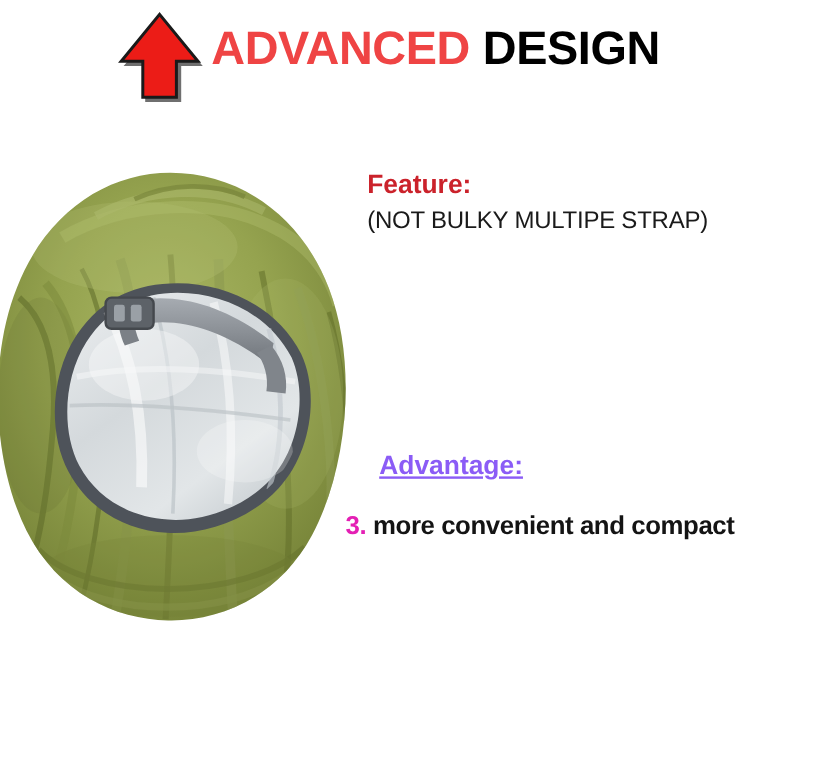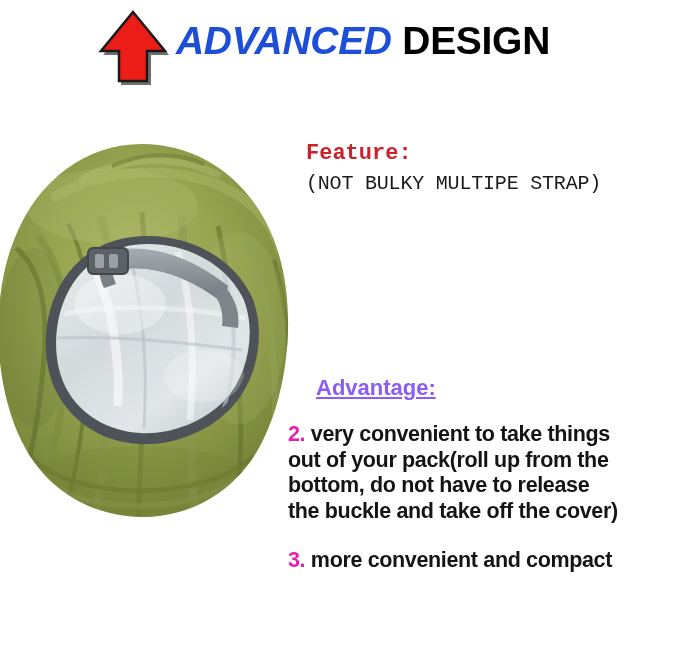--- a/index.html
+++ b/index.html
@@ -34,40 +34,39 @@
   #headline {
     position: absolute;
     left: 176px;
     top: 18px;
     white-space: nowrap;
     font-size: 39px;
     font-weight: bold;
     letter-spacing: -0.3px;
     line-height: 46px;
   }
-  .hl-advanced { color: #1d4ed8; font-style: italic; }
+  .hl-advanced { color: #ef4444; }
   .hl-space { color: #e2211c; }
   .hl-design { color: #000000; }
 
   
   #product-photo {
     position: absolute;
     left: -8px;
     top: 128px;
     width: 308px;
     height: 390px;
   }
 
   
   #feature-block {
     position: absolute;
     left: 306px;
     top: 140px;
     width: 368px;
-    font-family: Liberation Mono, monospace;
   }
   #feature-heading {
     color: #cb222b;
     font-size: 22px;
     font-weight: bold;
     line-height: 28px;
     margin: 0 0 2px 0;
   }
   #feature-line1 {
     color: #1a1a1a;
@@ -232,25 +231,18 @@
 
 <div id="feature-block">
   <p id="feature-heading">Feature:</p>
   <p id="feature-line2">(NOT BULKY MULTIPE STRAP)</p>
 </div>
 
 <div id="advantage-block">
   <p id="advantage-heading">Advantage:</p>
 
 
-  <p class="adv-item" id="advantage-item-2">
-    <span class="adv-num">2.</span>
-    <span>very convenient to take things</span><br>
-    <span>out of your pack(roll up from the</span><br>
-    <span>bottom, do not have to release</span><br>
-    <span>the buckle and take off the cover)</span>
-  </p>
 
   <p class="adv-item" id="advantage-item-3">
     <span class="adv-num">3.</span>
     <span>more convenient and compact</span>
   </p>
 </div>
 
 </body></html>

